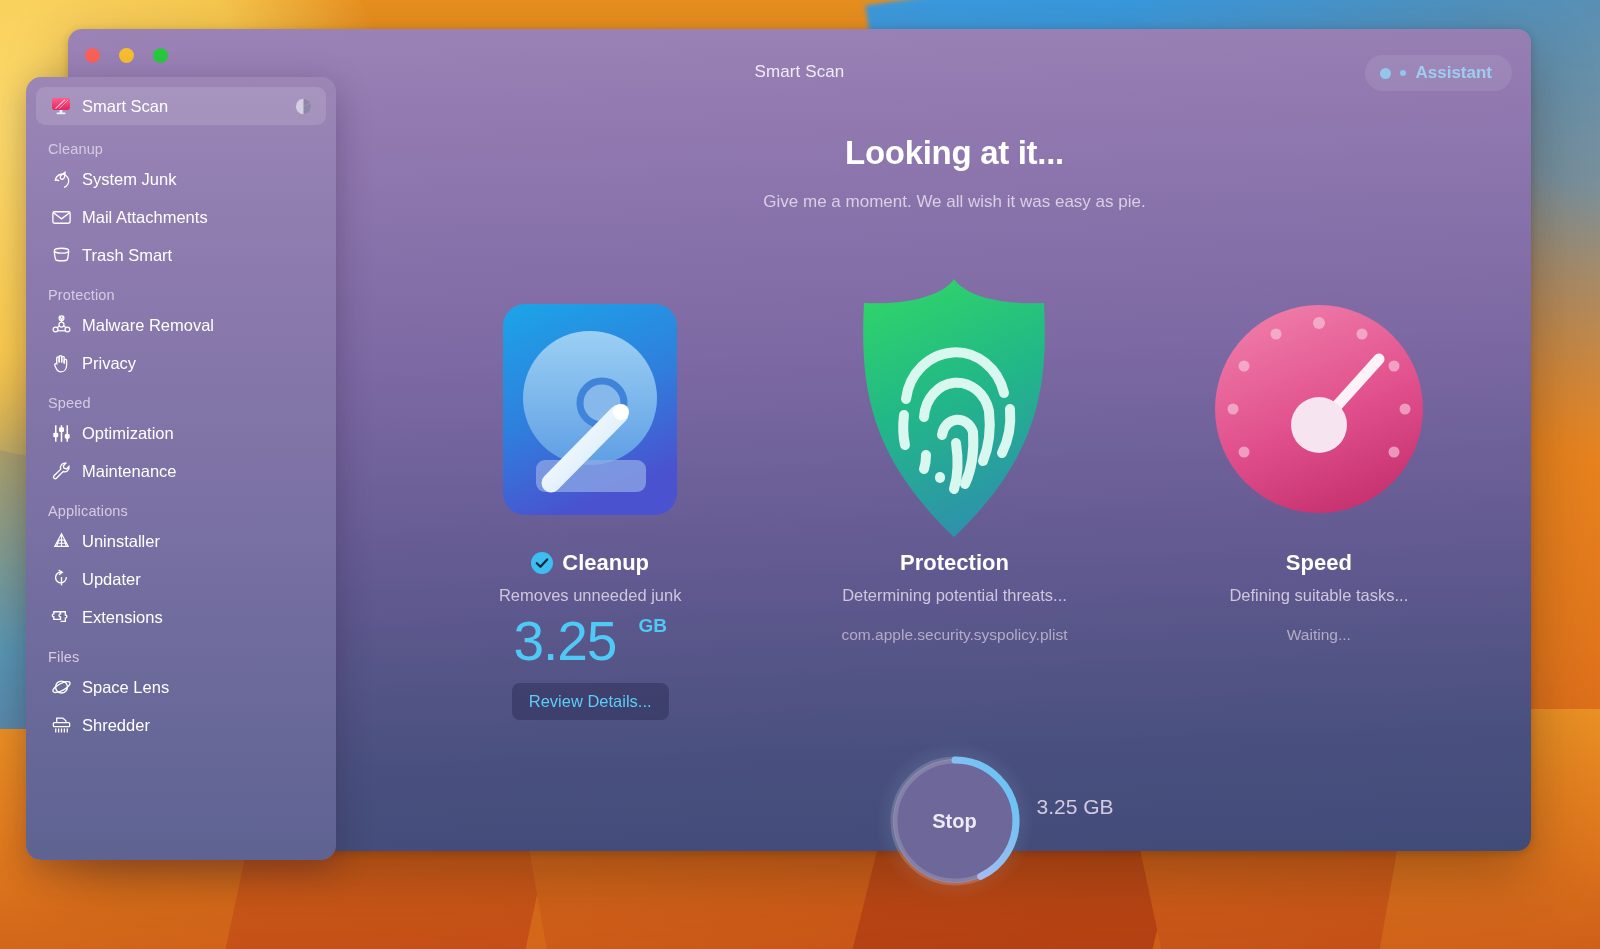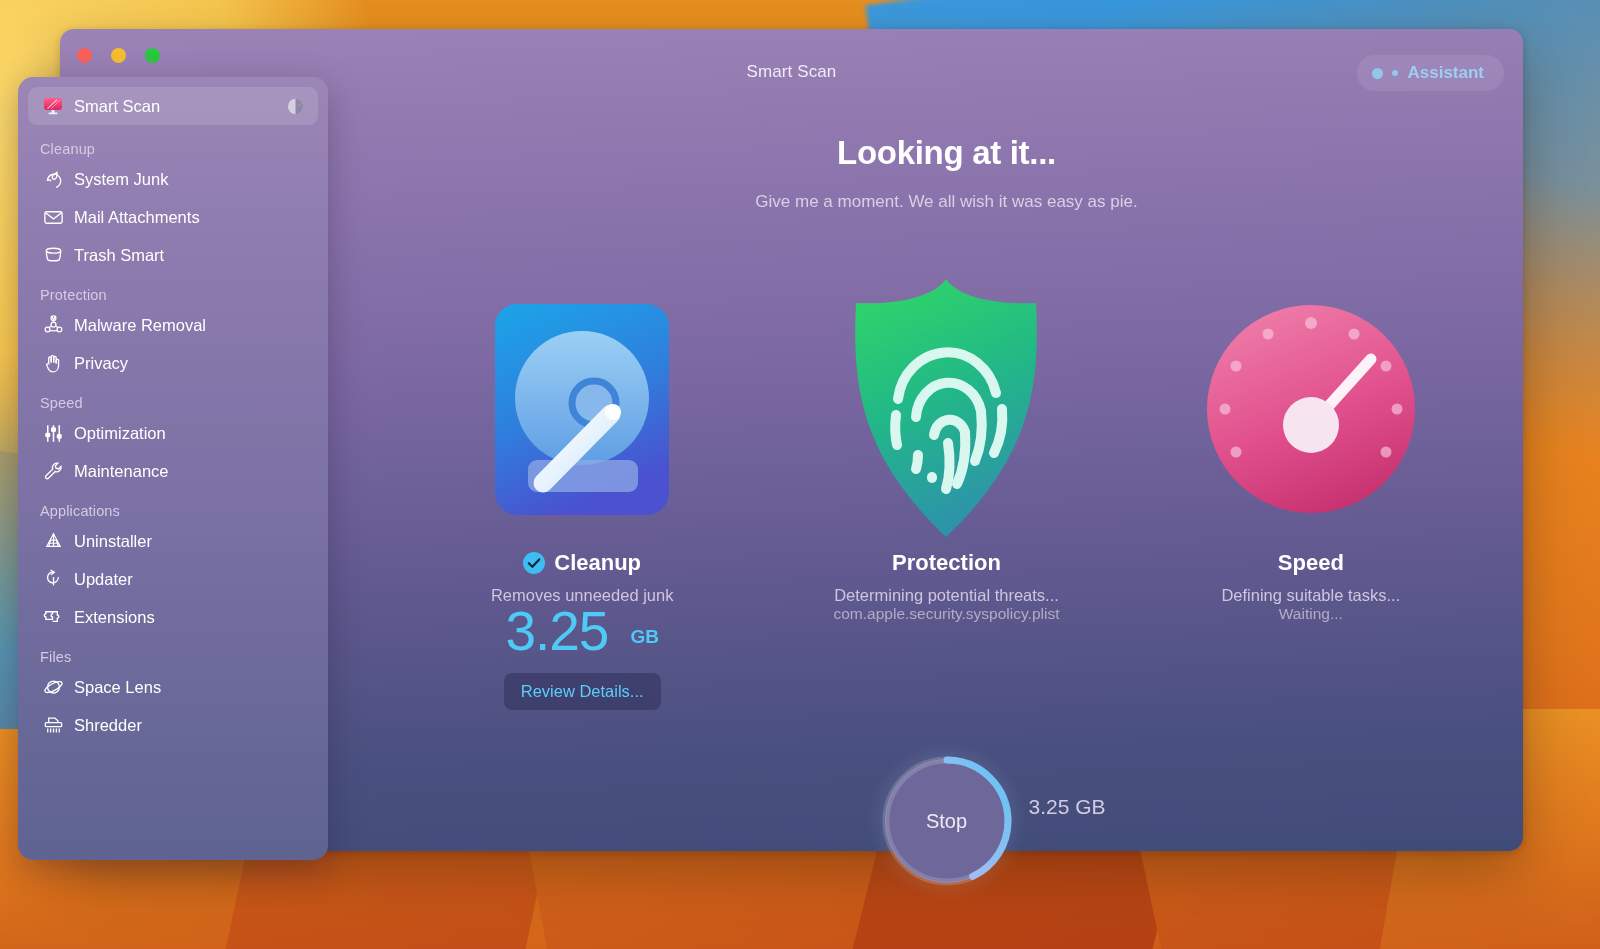--- a/index.html
+++ b/index.html
@@ -41,21 +41,21 @@
   .f2 { left:250px;  bottom:-10px; width:300px; height:250px; background:linear-gradient(170deg,#df7a1d,#c9541a); transform:skewX(-12deg); }
   .f3 { left:530px;  bottom:-10px; width:380px; height:210px; background:linear-gradient(160deg,#e4821f,#d1611a); transform:skewX(10deg); }
   .f4 { left:880px;  bottom:-10px; width:300px; height:240px; background:linear-gradient(175deg,#cf5318,#a73a13); transform:skewX(-14deg); }
   .f5 { left:1140px; bottom:-10px; width:330px; height:220px; background:linear-gradient(165deg,#e07c1d,#c8551a); transform:skewX(12deg); }
   .f6 { left:1400px; bottom:-10px; width:320px; height:250px; background:linear-gradient(170deg,#ef9c27,#dd761d); transform:skewX(-10deg); }
   .wp-bottom-haze { left:0; right:0; bottom:0; height:300px;
     background:linear-gradient(180deg, rgba(215,100,25,0) 0%, rgba(210,90,22,0.35) 60%, rgba(190,70,20,0.5) 100%); }
 
   
   #window {
-    position:absolute; left:60px; top:29px; width:1463px; height:822px;
+    position:absolute; left:68px; top:29px; width:1463px; height:822px;
     border-radius:14px;
     background:linear-gradient(178deg, #9b83b6 0%, #9179b0 14%, #7d69a3 40%, #60598f 66%, #49507f 86%, #414b78 100%);
     box-shadow:0 22px 60px rgba(60,30,10,0.38), 0 2px 8px rgba(0,0,0,0.18);
     overflow:visible;
   }
 
   
   #traffic { position:absolute; left:17px; top:19px; display:flex; gap:19px; }
   .light { width:15px; height:15px; border-radius:50%; }
   .light.red    { background:#f9605a; }
@@ -116,22 +116,22 @@
   #modules {
     position:absolute; left:30px; right:30px; top:245px;
     display:flex; justify-content:space-around; align-items:flex-start;
   }
   .module { width:330px; display:flex; flex-direction:column; align-items:center; }
   .mod-art { height:270px; display:flex; align-items:center; justify-content:center; }
   .mod-title-row { display:flex; align-items:center; gap:9px; margin-top:6px; }
   .mod-title { font-size:22px; font-weight:bold; color:#ffffff; }
   .mod-check { width:22px; height:22px; }
   .mod-sub { margin-top:10px; font-size:16.5px; color:#cfc6de; text-align:center; }
-  .mod-detail { font-size:15.5px; color:#b3abc8; text-align:center; }
-  .mod-size { margin-top:0; display:flex; align-items:flex-end; gap:22px; }
+  .mod-detail { margin-top:21px; font-size:15.5px; color:#b3abc8; text-align:center; }
+  .mod-size { margin-top:10px; display:flex; gap:22px; }
   .mod-size .num { font-size:55px; font-weight:300; color:#4fc9f5; line-height:0.95; letter-spacing:-1px; }
   .mod-size .unit { font-size:19px; font-weight:600; color:#4fc9f5; padding-bottom:9px; }
   .review-btn {
     margin-top:16px; height:37px; padding:0 17px;
     display:flex; align-items:center; justify-content:center;
     border-radius:8px; background:rgba(25,25,60,0.33);
     font-size:16.5px; color:#5dcdf7; cursor:pointer;
   }
 
   
@@ -140,21 +140,21 @@
     position:absolute; inset:-18px; border-radius:50%;
     background:radial-gradient(circle, rgba(190,215,255,0.42) 0%, rgba(190,215,255,0.12) 48%, rgba(190,215,255,0) 70%);
   }
   #stop-btn {
     position:absolute; inset:0; border-radius:50%;
     background:#6d6899;
     box-shadow:inset 0 0 0 1px rgba(255,255,255,0.10);
     display:flex; align-items:center; justify-content:center;
     cursor:pointer;
   }
-  #stop-btn .txt { font-size:20px; color:#efeaf7; font-weight:400; }
+  #stop-btn .txt { font-size:20px; color:#efeaf7; font-weight:700; }
   #stop-ring { position:absolute; inset:-5px; }
   #size-total {
     position:absolute; left:calc(50% + 82px); bottom:32px;
     font-size:21px; color:#d3cbe2;
   }
 </style>
 </head>
 <body>
 
 <div id="desktop">

